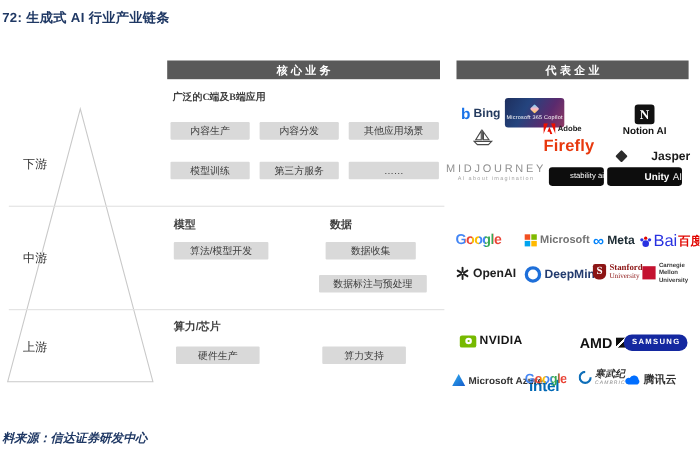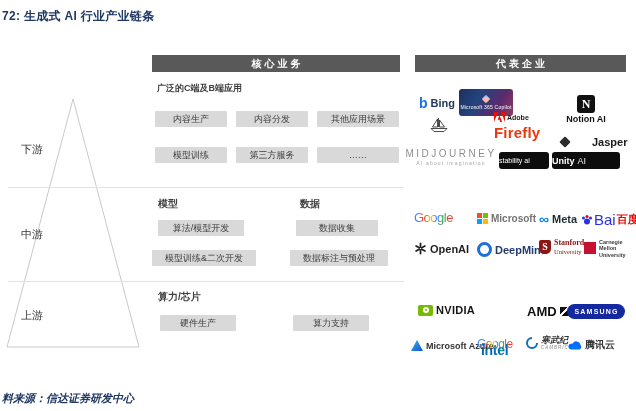--- a/index.html
+++ b/index.html
@@ -10,21 +10,21 @@
           color:#1f3864;font-family:"Liberation Serif","DejaVu Serif",serif;}
   .hdr{position:absolute;top:55px;height:17px;background:#595959;color:#fff;font-size:10px;font-weight:bold;
        display:flex;align-items:center;justify-content:center;letter-spacing:3px;text-indent:3px;}
   .hdr-core{left:152px;width:248px;}
   .hdr-comp{left:415px;width:211px;}
   .pyramid{position:absolute;left:3px;top:95px;}
   .divider{position:absolute;left:8px;width:396px;height:1px;background:#e2e2e2;}
   .d1{top:187px}.d2{top:281px}
   .tier{position:absolute;left:21px;font-size:11px;color:#333;}
   .t-down{top:142px}.t-mid{top:227px}.t-up{top:308px}
-  .sec-label{position:absolute;font-size:9px;font-weight:bold;color:#3f3f3f;}
+  .sec-label{position:absolute;font-size:9px;font-weight:bold;color:#3f3f3f;font-family:Liberation Serif, serif;}
   .grp-label{position:absolute;font-size:10px;font-weight:bold;color:#3f3f3f;}
   .btn{position:absolute;height:16px;background:#d9d9d9;color:#3c3c3c;font-size:9px;border-radius:1px;
        display:flex;align-items:center;justify-content:center;}
   .co{position:absolute;display:flex;align-items:center;gap:3px;white-space:nowrap;}
   .col{flex-direction:column;gap:1px;}
   
   .bing-b{font-size:14px;font-weight:bold;color:#1a73e8;line-height:1;}
   .bing-name{font-size:11px;font-weight:600;color:#243a5e;}
   .cop-tile{left:459px;top:89px;width:54px;height:27px;border-radius:3px;position:absolute;
             background:linear-gradient(120deg,#1e2f5e 0%,#24447e 35%,#5a2a6e 70%,#8f3a63 100%);
@@ -35,26 +35,26 @@
   .adobe-row{display:flex;align-items:center;gap:2px;}
   .adobe-name{font-size:7px;font-weight:bold;color:#1b1b1b;}
   .firefly-name{font-size:15px;font-weight:bold;color:#e8380d;letter-spacing:.2px;margin-top:1px;}
   .notion-icon{width:18px;height:18px;background:#111;border-radius:3px;color:#fff;font-size:12px;font-weight:bold;
                font-family:"Liberation Serif","DejaVu Serif",serif;display:flex;align-items:center;justify-content:center;}
   .notion-name{font-size:9px;font-weight:bold;color:#111;}
   .jasper-icon{width:8px;height:8px;background:#2b2b2b;transform:rotate(45deg);border-radius:1px;}
   .jasper-name{font-size:11px;font-weight:bold;color:#1b1b1b;margin-left:20px;}
   .mj-name{font-size:10px;letter-spacing:2.5px;color:#8f8f8f;font-weight:500;}
   .mj-sub{font-size:5px;letter-spacing:1.2px;color:#a5a5a5;}
-  .badge{height:17px;border-radius:3px;background:#0d0d0d;color:#fff;display:flex;align-items:center;justify-content:flex-start;gap:3px;}
+  .badge{height:17px;border-radius:3px;background:#0d0d0d;color:#fff;display:flex;align-items:center;justify-content:flex-end;gap:3px;}
   .stability{width:50px;font-size:7px;}
   .unity{width:68px;}
   .unity-name{font-size:9px;font-weight:bold;}
   .unity-sub{font-size:9px;font-weight:300;opacity:.9;}
-  .gword{font-size:13px;font-weight:normal;letter-spacing:-.5px;
+  .gword{font-size:13px;font-weight:bold;letter-spacing:-.5px;
          background:linear-gradient(90deg,#4285F4 0,#4285F4 21%,#EA4335 21%,#EA4335 37%,#FBBC05 37%,#FBBC05 50%,#4285F4 50%,#4285F4 65%,#34A853 65%,#34A853 81%,#EA4335 81%);
          -webkit-background-clip:text;background-clip:text;color:transparent;}
   .gword.sm{font-size:12px;}
   .ms-grid{display:grid;grid-template-columns:5px 5px;grid-gap:1px;}
   .ms-grid i{width:5px;height:5px;display:block;}
   .ms-name{font-size:10px;font-weight:600;color:#737373;}
   .meta-icon{font-size:14px;font-weight:bold;color:#0082FB;line-height:1;}
   .meta-name{font-size:11px;font-weight:bold;color:#1c2b33;}
   .bai{font-size:15px;font-weight:normal;color:#2932E1;}
   .du{font-size:11px;font-weight:bold;color:#E10601;}
@@ -109,21 +109,20 @@
   <div class="btn" style="left:236px;top:111px;width:72px">内容分发</div>
   <div class="btn" style="left:317px;top:111px;width:82px">其他应用场景</div>
   <div class="btn" style="left:155px;top:147px;width:72px">模型训练</div>
   <div class="btn" style="left:236px;top:147px;width:72px">第三方服务</div>
   <div class="btn" style="left:317px;top:147px;width:82px">……</div>
 
   <div class="grp-label" style="left:158px;top:197px">模型</div>
   <div class="grp-label" style="left:300px;top:197px">数据</div>
   <div class="btn" style="left:158px;top:220px;width:86px">算法/模型开发</div>
   <div class="btn" style="left:296px;top:220px;width:82px">数据收集</div>
-  <div class="btn" style="left:152px;top:250px;width:104px">模型训练&amp;二次开发</div>
   <div class="btn" style="left:290px;top:250px;width:98px">数据标注与预处理</div>
 
   <div class="grp-label" style="left:158px;top:290px">算力/芯片</div>
   <div class="btn" style="left:160px;top:315px;width:76px">硬件生产</div>
   <div class="btn" style="left:293px;top:315px;width:76px">算力支持</div>
 
   <div class="co" style="left:419px;top:96px">
     <span class="bing-b">b</span>
     <span class="bing-name">Bing</span>
   </div>

